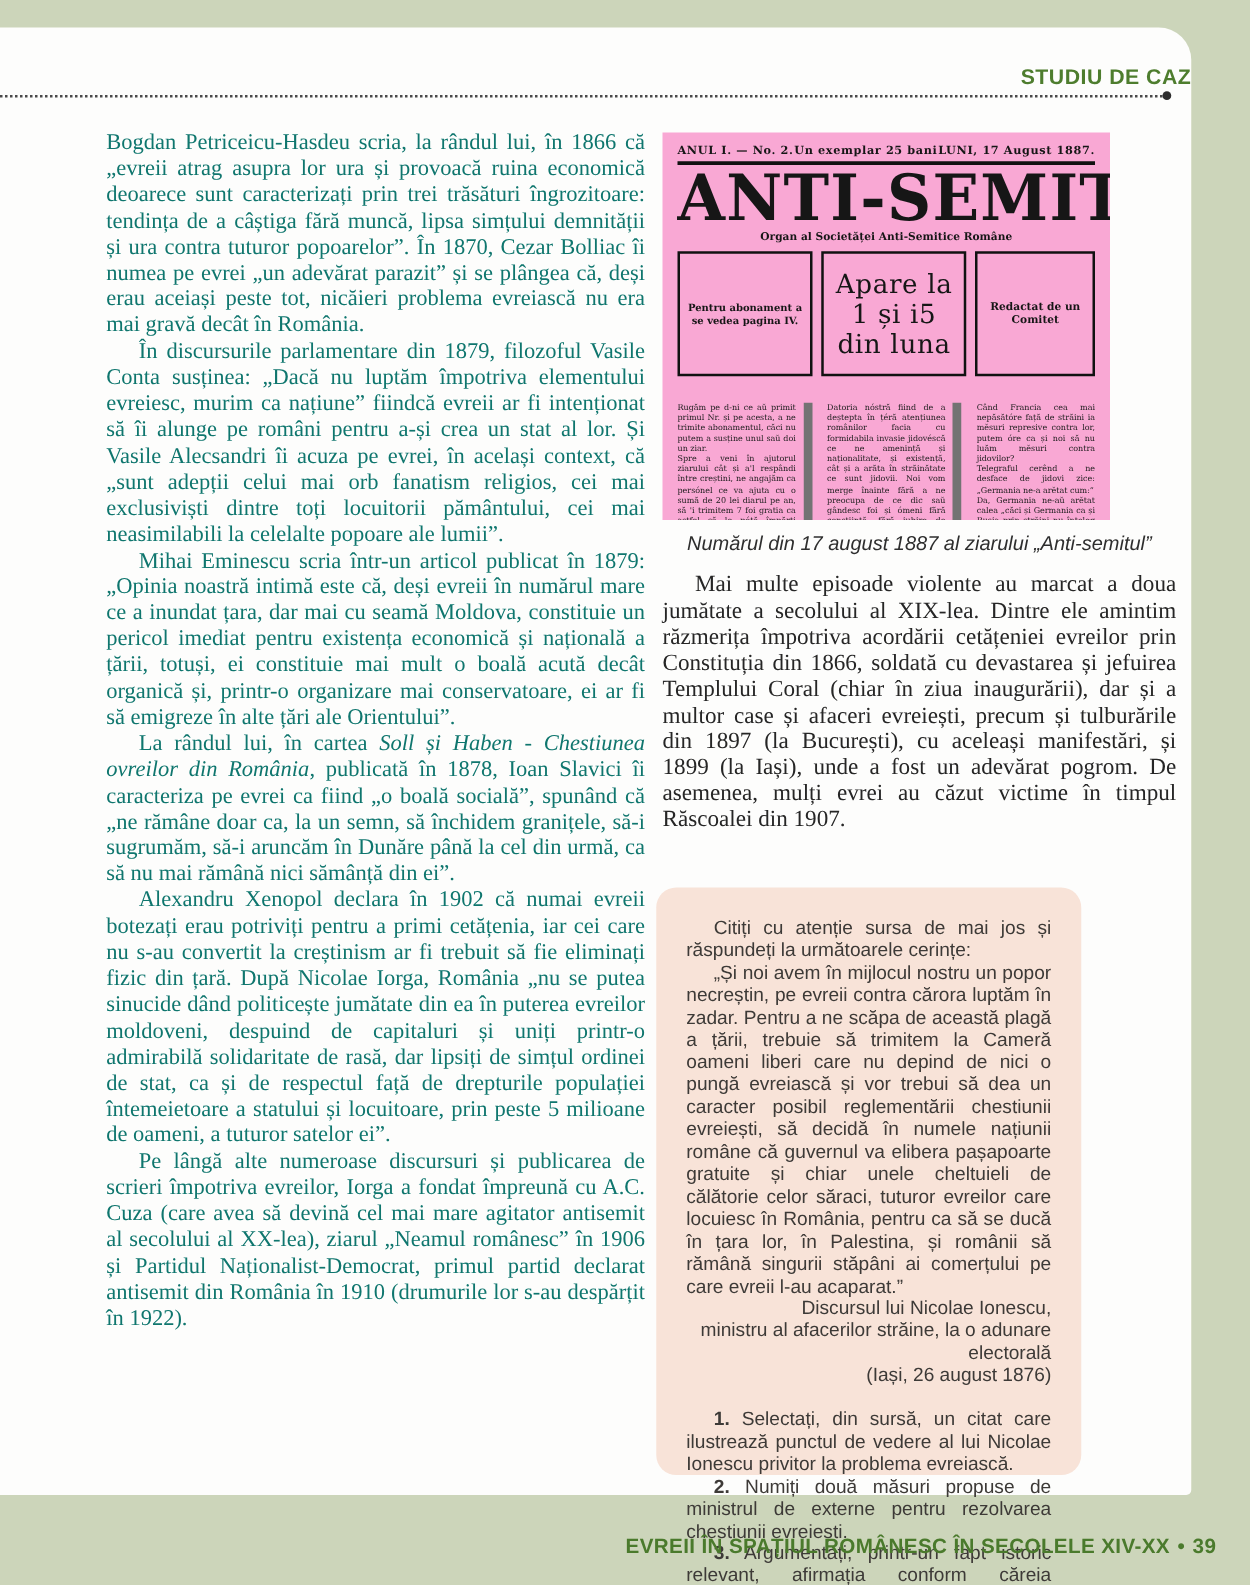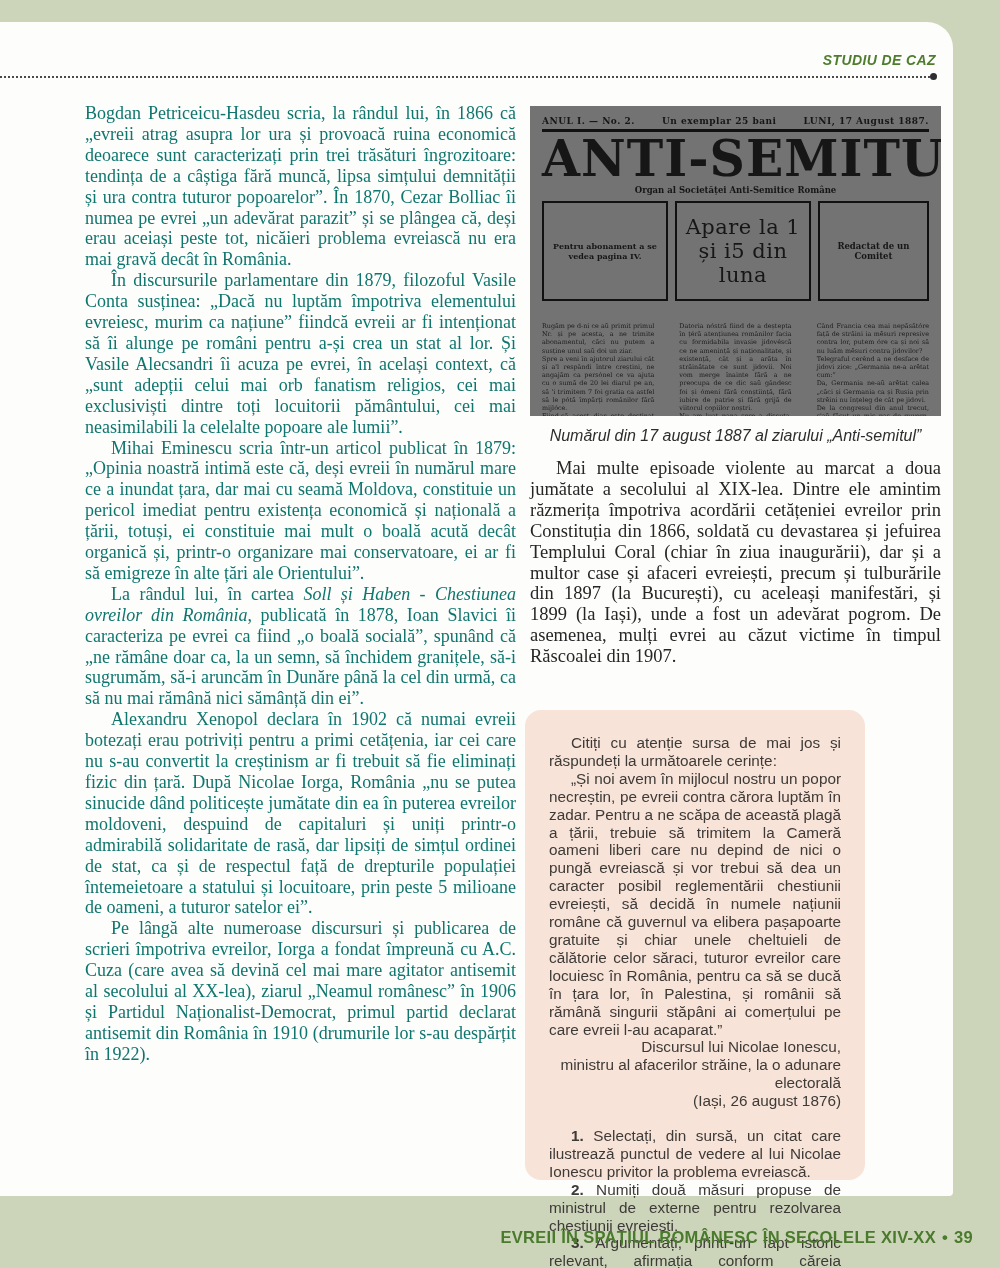--- a/index.html
+++ b/index.html
@@ -8,46 +8,45 @@
     background:#ccd5ba;
     font-family:"Liberation Serif", serif;
     overflow:hidden;
   }
   .card{
     position:absolute;left:0;top:22px;width:953px;height:1174px;
     background:#fdfdfc;
     border-top-right-radius:26px;border-bottom-right-radius:4px;
   }
   .section-label{
-    position:absolute;top:30px;right:17px;
+    position:absolute;top:30px;right:0;
     font-family:"Liberation Sans", sans-serif;
-    font-weight:700;font-size:14px;letter-spacing:.4px;
+    font-weight:700;font-size:17px;letter-spacing:.4px;
     color:#4e7d2e;
-    font-style:italic;
   }
   .dotted-rule{
     position:absolute;top:54px;left:0;width:930px;height:0;
     border-top:2px dotted #4a4a4a;
   }
   .dotted-rule .end-dot{
     position:absolute;right:-7px;top:-5px;width:7px;height:7px;border-radius:50%;
     background:#2e2e2e;
   }
   
   .col-left{
     position:absolute;left:85px;top:81px;width:431px;
     font-size:18px;line-height:20.9px;text-align:justify;color:#0f766e;
   }
   .col-left p{margin:0;}
   .body-indent{text-indent:26px;}
   
   .col-right{position:absolute;left:530px;top:84px;width:411px;}
   .newspaper{
-    box-sizing:border-box;width:411px;height:310px;
-    background:#737373;color:#161616;padding:10px 12px 8px;
+    box-sizing:border-box;width:358px;height:310px;
+    background:#f9a8d4;color:#161616;padding:10px 12px 8px;
     font-family:"DejaVu Serif", serif;overflow:hidden;
   }
   .np-topline{display:flex;justify-content:space-between;align-items:baseline;
     font-size:9px;font-weight:700;letter-spacing:.5px;}
   .np-rule{border-top:3px solid #111;margin-top:3px;}
   .np-masthead{
     text-align:center;font-weight:700;font-size:49px;line-height:52px;
     letter-spacing:1px;transform:scaleY(1.04);white-space:nowrap;
   }
   .np-organ{text-align:center;font-size:8.5px;font-weight:700;margin-top:1px;}

